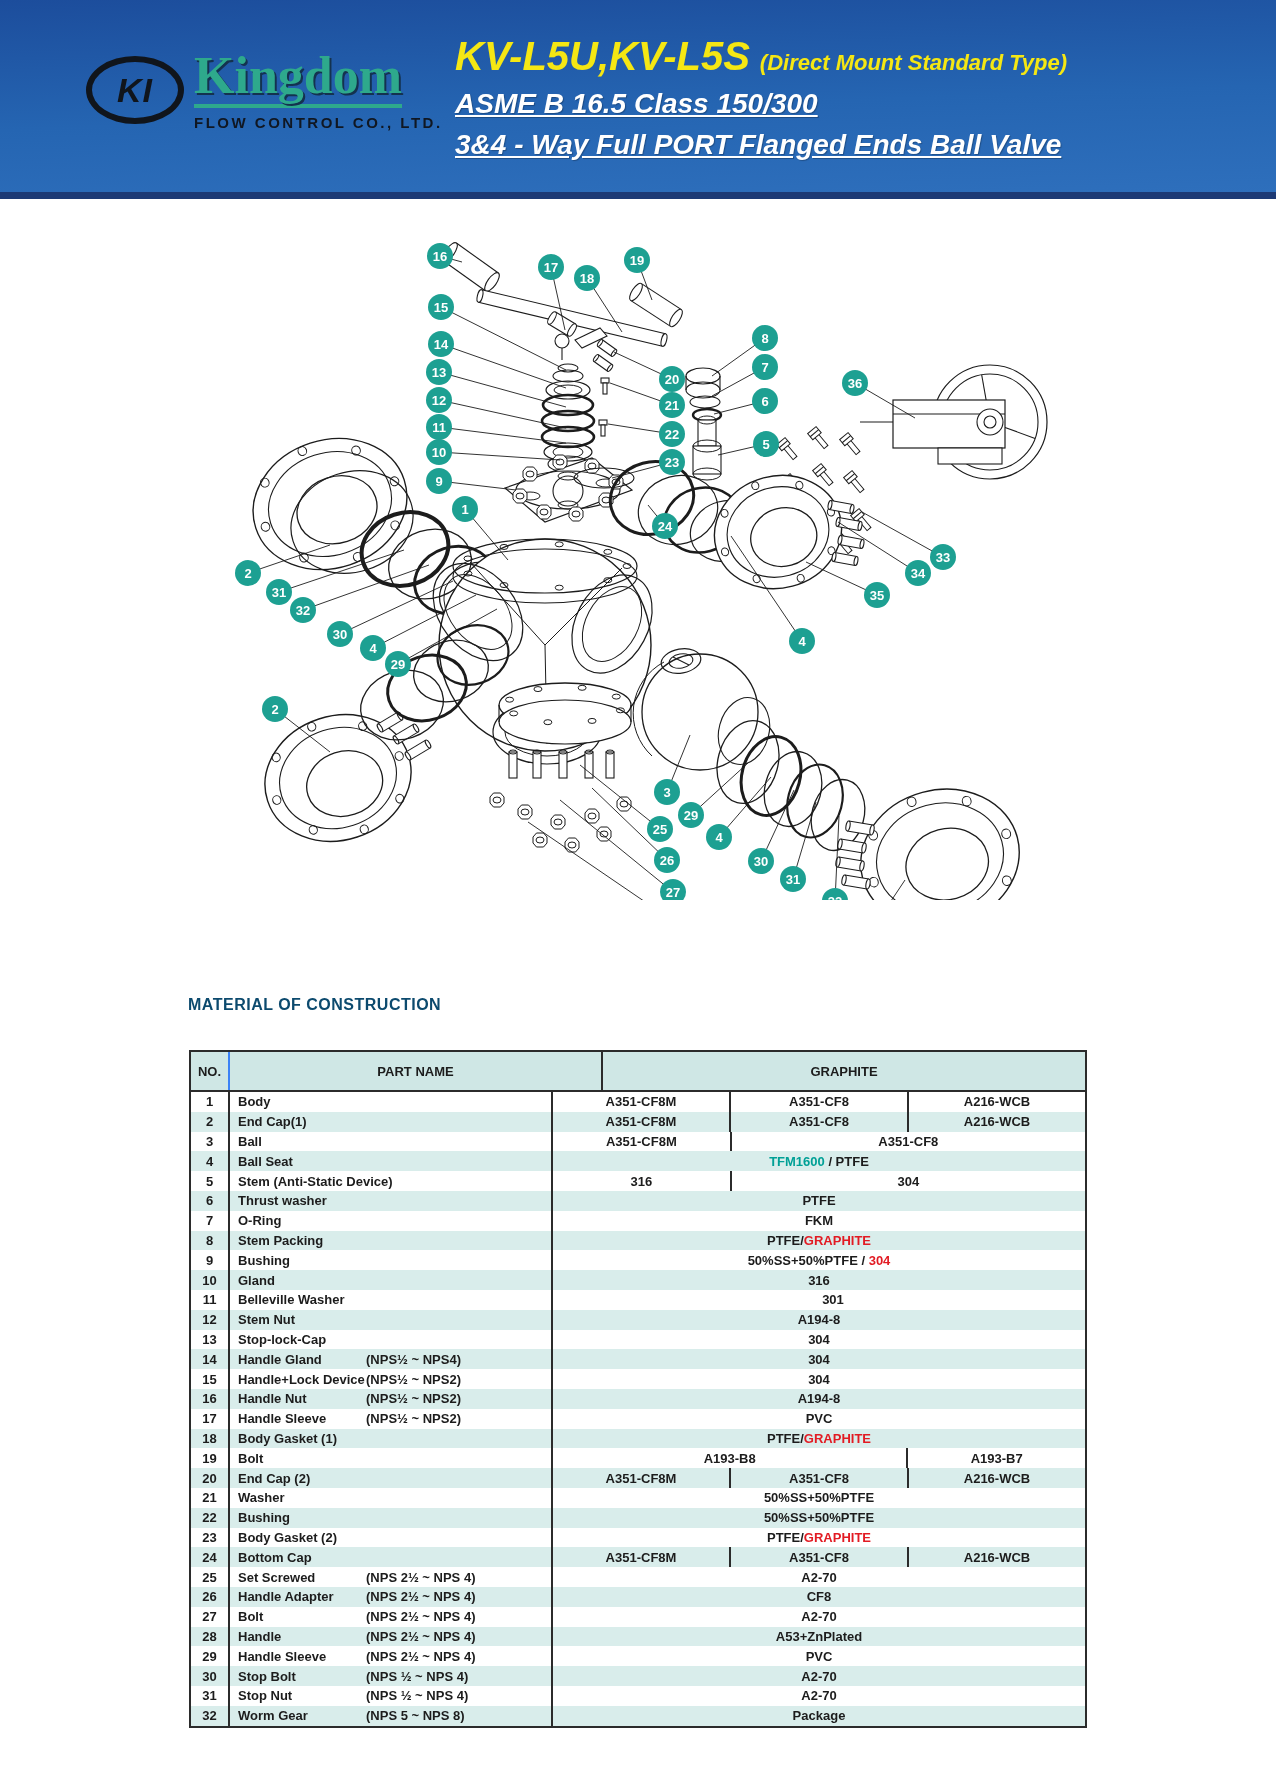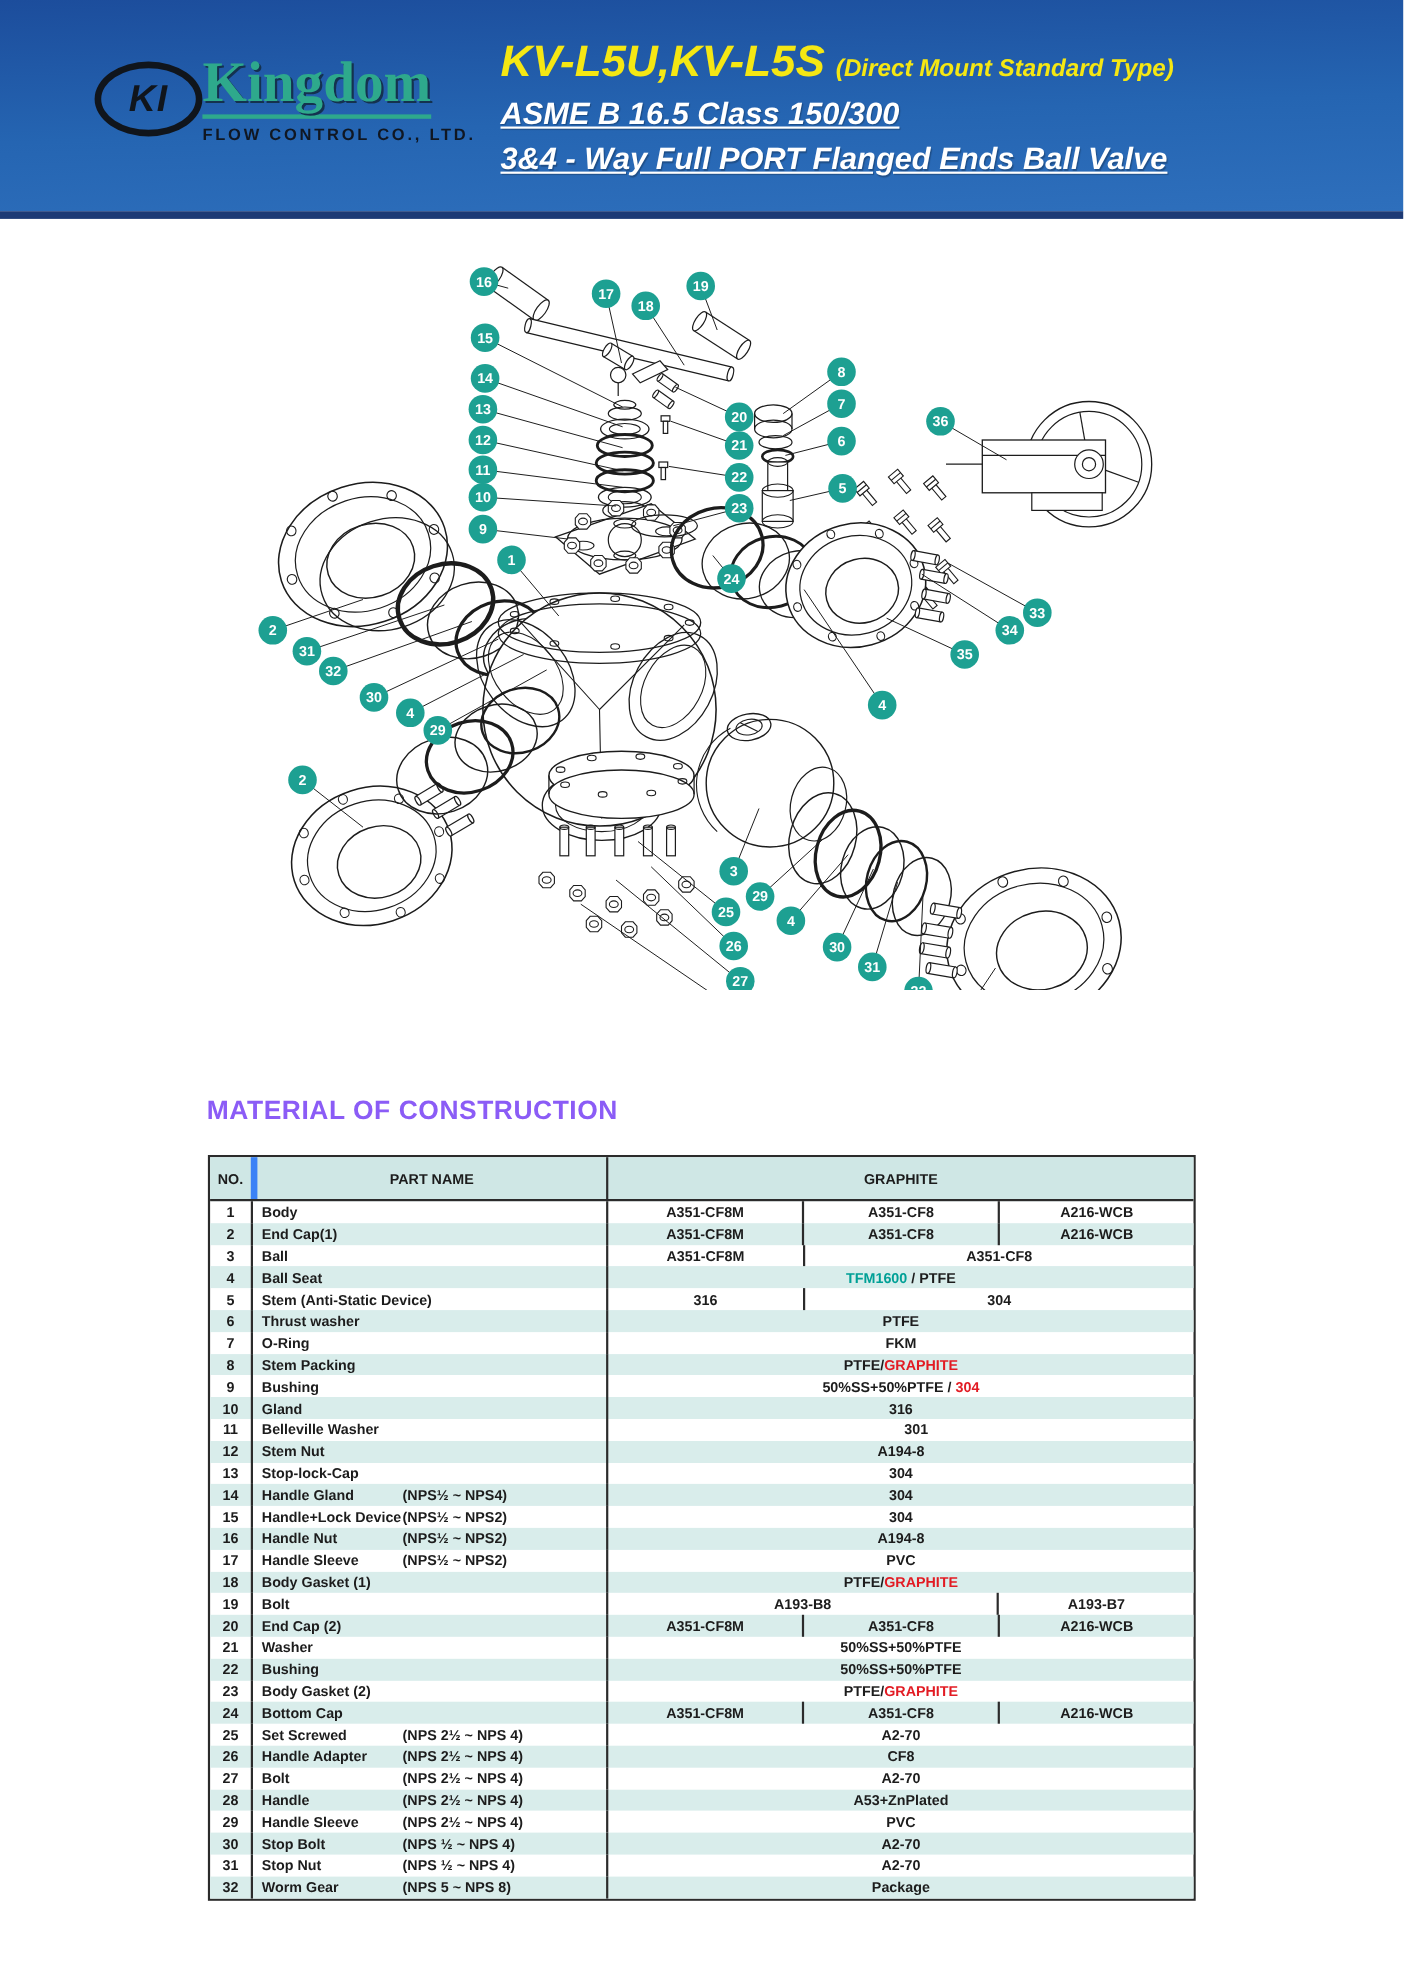--- a/index.html
+++ b/index.html
@@ -6,42 +6,42 @@
   .page{position:relative;width:1276px;height:1790px;background:#fff;overflow:hidden;
         font-family:"Liberation Sans",sans-serif;}
   
   .band{position:absolute;left:0;top:0;width:1276px;height:192px;
         background:linear-gradient(178deg,#1c4d9c 0%,#2565b2 55%,#2e6fbc 100%);
         border-bottom:7px solid #1d3a75;}
   .logo{position:absolute;left:86px;top:50px;display:flex;align-items:flex-start;}
   .logo-oval{width:86px;height:56px;border:6px solid #10151c;border-radius:50%;
              display:flex;align-items:center;justify-content:center;margin-top:6px;}
   .logo-oval span{font-weight:700;font-style:italic;font-size:34px;color:#10151c;letter-spacing:1px;}
-  .logo-text{}
+  .logo-text{margin-left:10px;}
   .logo-name{font-family:"Liberation Serif",serif;font-weight:700;font-size:52px;line-height:52px;
              color:#2ea98c;text-shadow:2px 2px 0 #14324f;border-bottom:4px solid #2ea98c;
              padding-bottom:2px;display:inline-block;}
   .logo-sub{font-size:15px;font-weight:700;color:#101722;letter-spacing:2.5px;margin-top:6px;}
   .titles{position:absolute;left:455px;top:34px;font-style:italic;font-weight:700;}
   .model-line{display:flex;align-items:baseline;}
   .model{font-size:40px;color:#f5e713;letter-spacing:0px;}
   .model-note{font-size:22px;color:#f5e713;margin-left:10px;}
   .spec{font-size:28px;color:#ffffff;margin-top:9px;text-shadow:1px 1px 1px rgba(0,0,0,.25);text-decoration:underline;}
   
   .diagram{position:absolute;left:0;top:200px;}
   .diagram svg text{font-family:"Liberation Sans",sans-serif;font-weight:700;font-size:13px;}
   
-  .section-title{position:absolute;left:188px;top:996px;font-size:24px;font-weight:700;
-                 color:#8b5cf6;letter-spacing:0.5px;}
+  .section-title{position:absolute;left:188px;top:996px;font-size:16px;font-weight:700;
+                 color:#0c4a6e;letter-spacing:0.5px;}
   .mtable{position:absolute;left:189px;top:1050px;width:898px;border:2px solid #2b2b2b;
           box-sizing:border-box;font-size:13px;font-weight:700;color:#1c1c1c;}
   .thead{display:flex;height:38px;background:#cfe7e5;border-bottom:2px solid #2b2b2b;}
   .h-no,.h-part,.h-mat{display:flex;align-items:center;justify-content:center;box-sizing:border-box;}
   .h-no{width:37px;}
-  .h-part{width:323px;border-left:6px solid #3b82f6;}
+  .h-part{width:373px;border-left:2px solid #3b82f6;}
   .h-mat{flex:1;border-left:2px solid #2b2b2b;}
   .trow{display:flex;height:19.8px;}
   .trow.alt{background:#d9edeb;}
   .c-no{width:37px;display:flex;align-items:center;justify-content:center;flex:none;}
   .c-part{width:323px;flex:none;border-left:2px solid #2b2b2b;box-sizing:border-box;
           display:flex;align-items:center;padding-left:8px;}
   .pname{min-width:128px;white-space:nowrap;}
   .psize{white-space:nowrap;}
   .c-mats{flex:1;display:flex;border-left:2px solid #2b2b2b;}
   .mcell{display:flex;align-items:center;justify-content:center;box-sizing:border-box;white-space:pre;}

